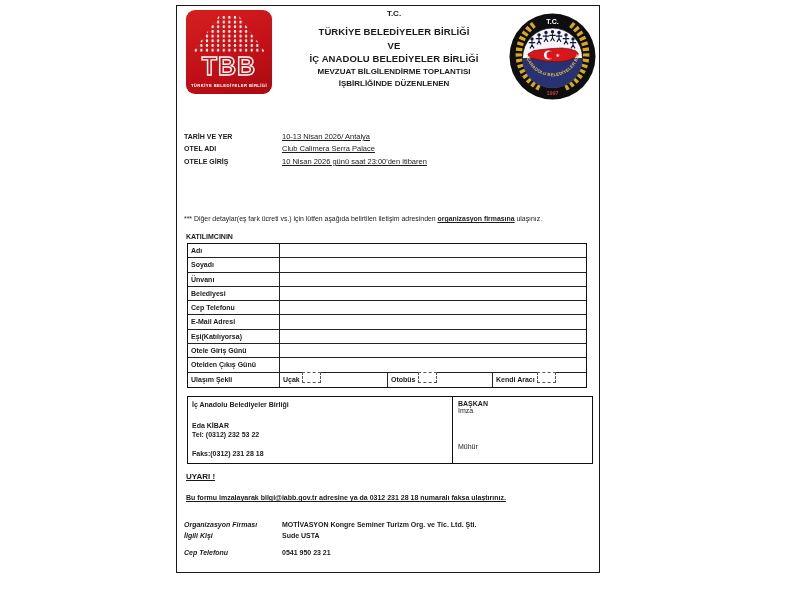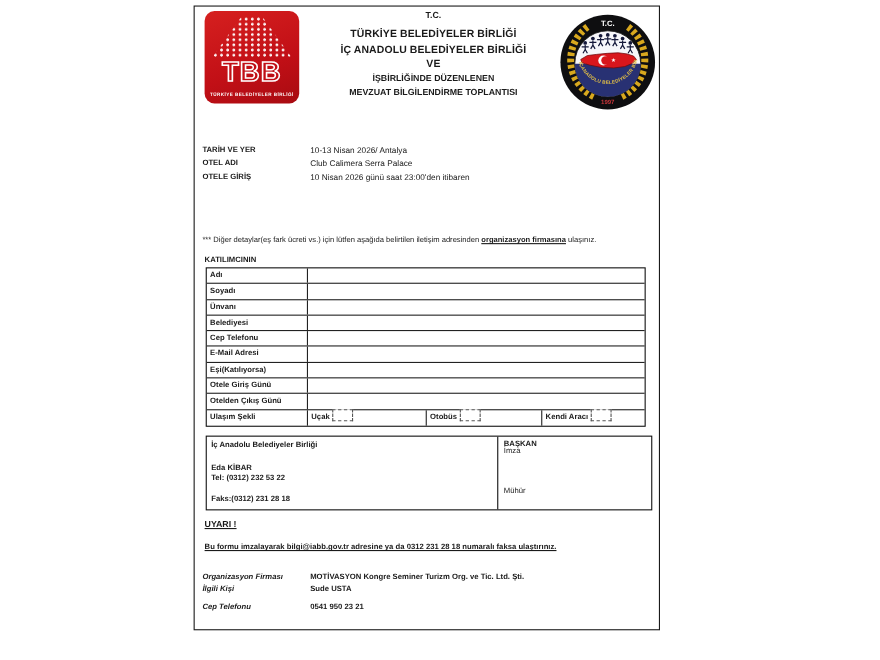--- a/index.html
+++ b/index.html
@@ -18,21 +18,21 @@
   .head-block{position:absolute;left:100px;right:88px;top:3px;text-align:center;}
   .tc{font-size:8px;font-weight:bold;margin-bottom:7px;}
   .h1{font-size:9.5px;font-weight:bold;line-height:13.5px;letter-spacing:.1px;}
   .h3{font-size:8px;font-weight:bold;line-height:12px;}
   .form-title{position:absolute;left:0;right:8px;top:100px;text-align:center;font-size:11px;font-weight:bold;letter-spacing:.2px;}
 
   
   .info-block{position:absolute;left:7px;top:125px;right:8px;}
   .irow{display:flex;line-height:12.4px;}
   .ilabel{width:98px;font-size:7px;font-weight:bold;flex:none;}
-  .ivalue{font-size:7.5px;}
+  .ivalue{font-size:7.5px;text-decoration:underline;}
 
   .note{position:absolute;left:7px;top:209px;font-size:6.9px;}
   .note b{text-decoration:underline;}
 
   
   .kat-title{position:absolute;left:9px;top:227px;font-size:7px;font-weight:bold;}
   .ptable{position:absolute;left:10px;top:237px;width:400px;border:1.6px solid #111;box-sizing:border-box;}
   .prow{display:flex;height:14.3px;box-sizing:border-box;border-bottom:1px solid #222;}
   .prow:last-child{border-bottom:none;}
   .plabel{width:92px;flex:none;border-right:1px solid #222;box-sizing:border-box;font-size:7px;font-weight:bold;padding:3px 0 0 3px;}
@@ -121,24 +121,24 @@
       </defs>
     <text font-size="4.3" font-weight="bold" fill="#e5c145" letter-spacing="0.25" font-family="Liberation Sans, sans-serif">
       <textPath href="#arcText" startOffset="3">İÇANADOLU BELEDİYELER BİRLİĞİ</textPath>
     </text>
     <text x="44.5" y="82.5" text-anchor="middle" font-size="5.5" font-weight="bold" fill="#c6363a" font-family="Liberation Sans, sans-serif">1997</text>
   </svg>
 
   <div class="head-block">
     <div class="tc">T.C.</div>
     <div class="h1">TÜRKİYE BELEDİYELER BİRLİĞİ</div>
+    <div class="h1">VE</div>
     <div class="h1">İÇ ANADOLU BELEDİYELER BİRLİĞİ</div>
-    <div class="h1">VE</div>
+    <div class="h3">MEVZUAT BİLGİLENDİRME TOPLANTISI</div>
     <div class="h3">İŞBİRLİĞİNDE DÜZENLENEN</div>
-    <div class="h3">MEVZUAT BİLGİLENDİRME TOPLANTISI</div>
   </div>
 
 
   <div class="info-block">
     <div class="irow">
         <span class="ilabel">TARİH VE YER</span>
         <span class="ivalue">10-13 Nisan 2026/ Antalya</span>
       </div>
     <div class="irow">
         <span class="ilabel">OTEL ADI</span>

